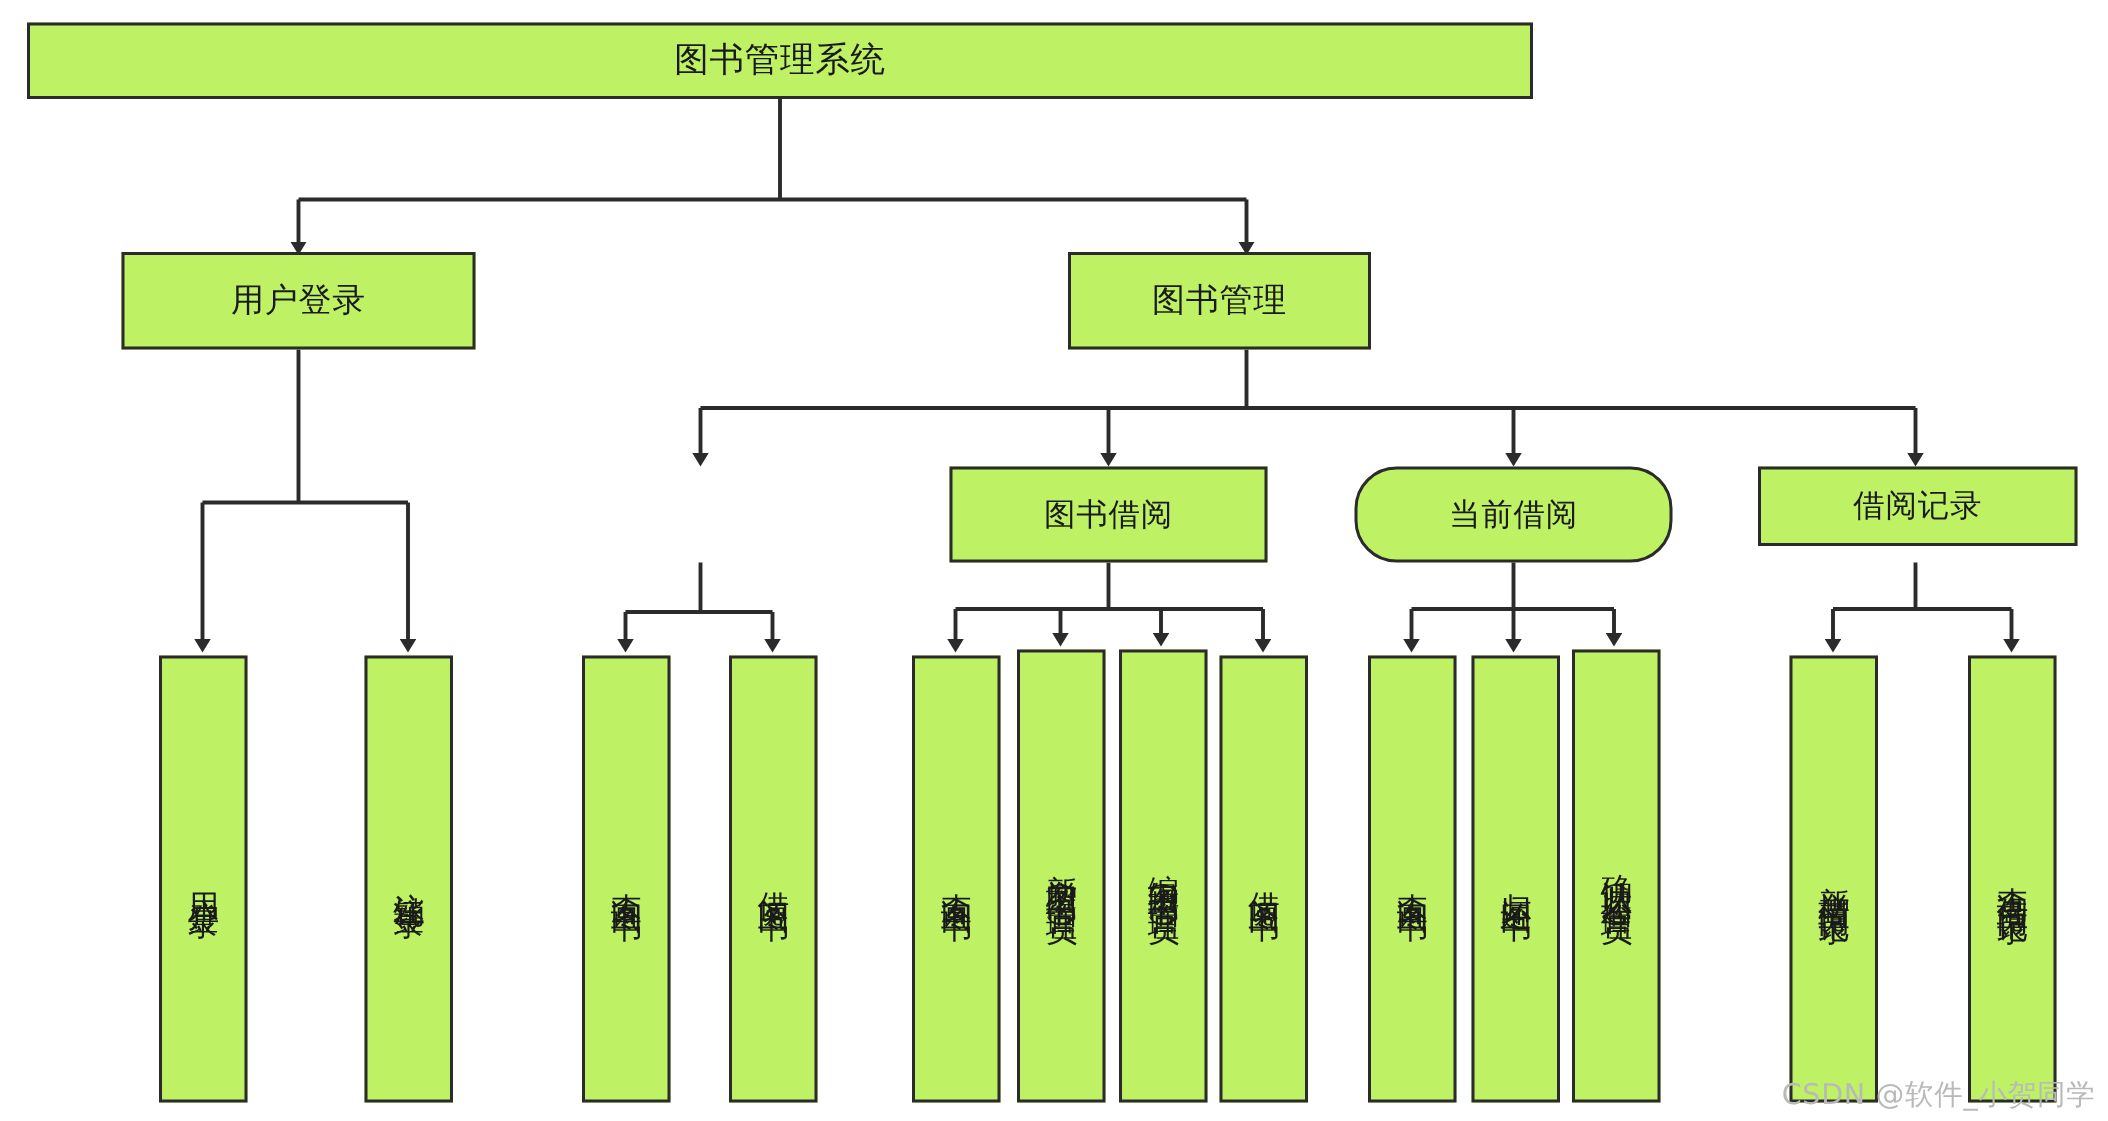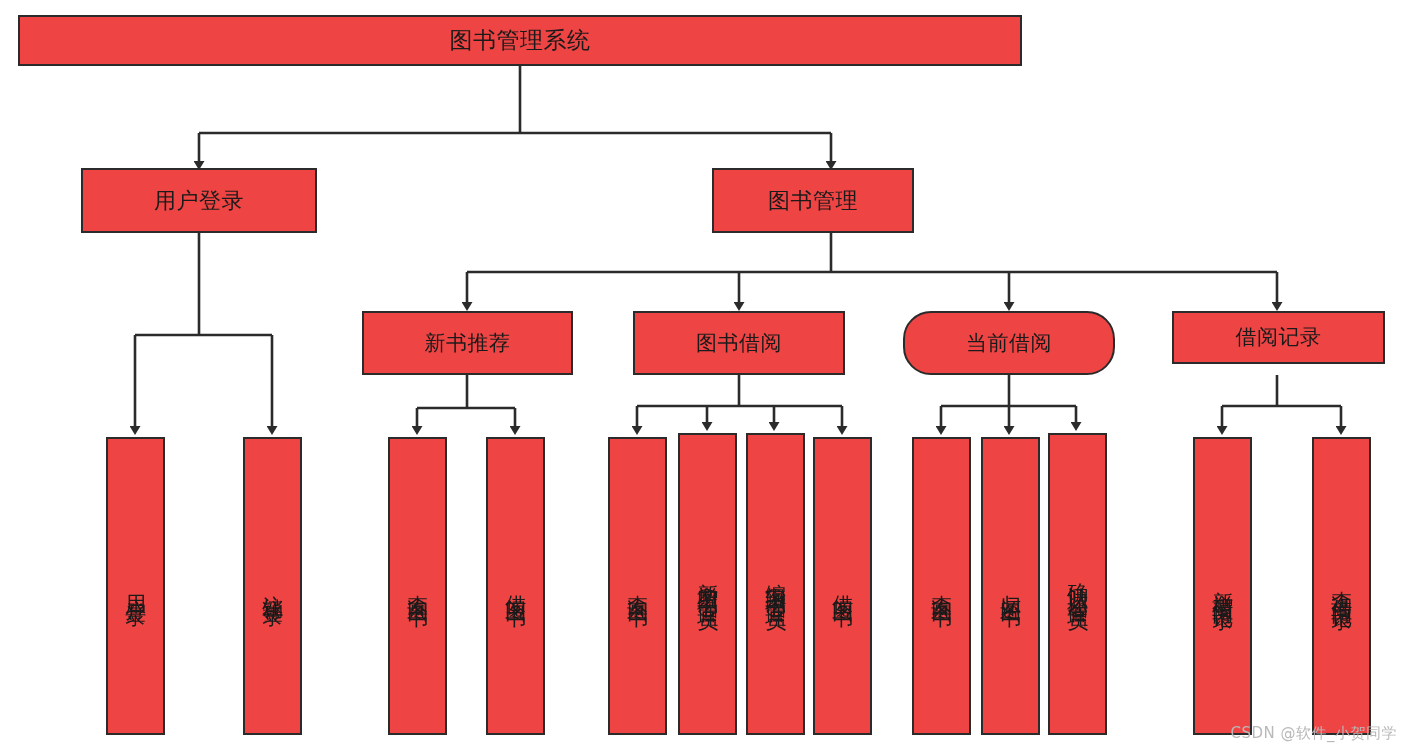--- a/index.html
+++ b/index.html
@@ -13,21 +13,21 @@
     width:1405px;
     height:747px;
     background:#ffffff;
     overflow:hidden;
   }
   
   .node{
     position:absolute;
     box-sizing:border-box;
     border:2.5px solid #2b2b2b;
-    background:#ef4444;
+    background:#bef264;
     display:flex;
     align-items:center;
     justify-content:center;
     text-align:center;
     color:#1a1a1a;
     line-height:1.25;
     letter-spacing:0.5px;
   }
   .node.root{font-size:23px;}
   .node.lvl2{font-size:22px;}
@@ -47,21 +47,21 @@
     position:absolute;
     left:0;top:0;
     width:1405px;height:747px;
     pointer-events:none;
   }
   
   .watermark{
     position:absolute;
     right:8px;
     bottom:4px;
-    font-size:15px;
+    font-size:19px;
     color:#b9b9b9;
     letter-spacing:0.5px;
     white-space:nowrap;
   }
 </style>
 </head>
 <body>
 
 <div id="canvas">
 
@@ -116,21 +116,20 @@
       <path d="M1341,406 L1341,427" marker-end="url(#arrow)"></path>
     </g>
   </svg>
 
   <div class="node root" style="left:18px;top:15px;width:1004px;height:51px;">图书管理系统</div>
 
   <div class="node lvl2" style="left:81px;top:168px;width:236px;height:65px;">用户登录</div>
 
   <div class="node lvl2" style="left:712px;top:168px;width:202px;height:65px;">图书管理</div>
 
-  <div class="node lvl3" style="left:362px;top:311px;width:211px;height:64px;">新书推荐</div>
 
   <div class="node lvl3" style="left:633px;top:311px;width:212px;height:64px;text-align:center;">图书借阅</div>
 
   <div class="node lvl3" style="left:903px;top:311px;width:212px;height:64px;border-radius:28px;">当前借阅</div>
 
   <div class="node lvl3" style="left:1172px;top:311px;width:213px;height:53px;font-family:Liberation Serif, serif;">借阅记录</div>
 
   <div class="node leaf" style="left:106px;top:437px;width:59px;height:298px;">用户登录</div>
   <div class="node leaf" style="left:243px;top:437px;width:59px;height:298px;">注销登录</div>
 

